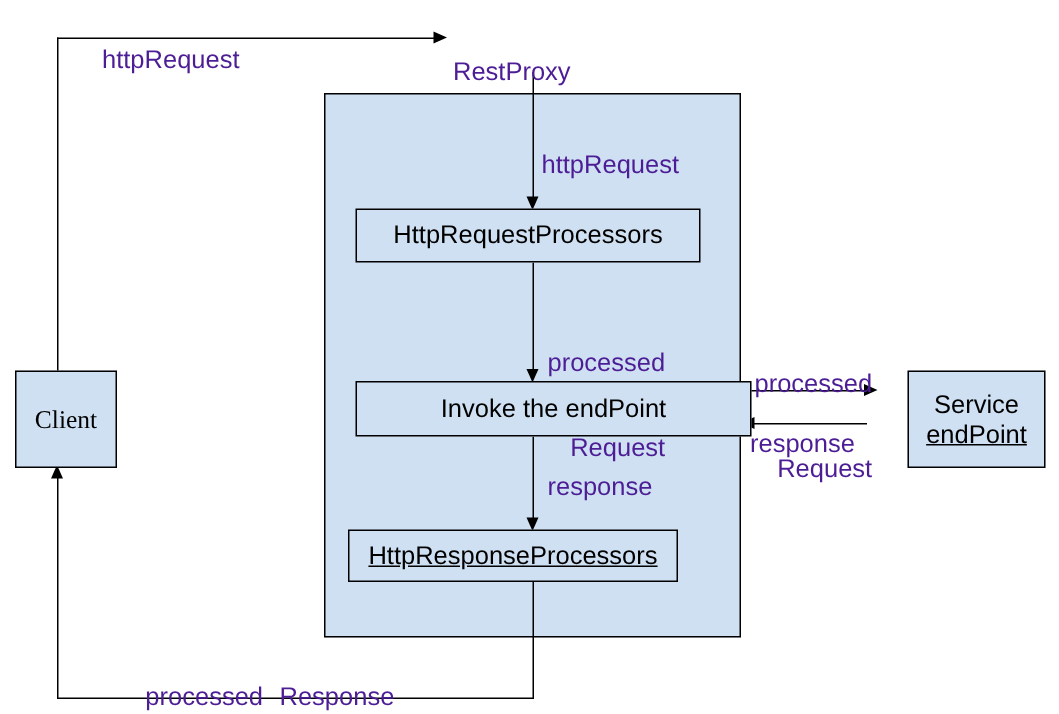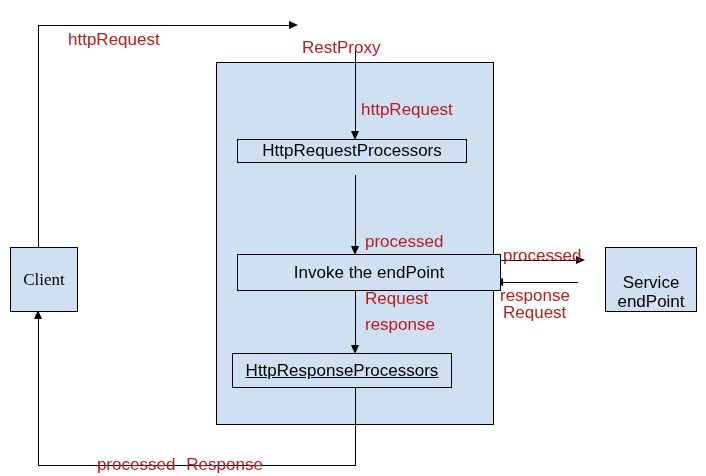--- a/index.html
+++ b/index.html
@@ -34,21 +34,22 @@
   .panel {
     position: absolute;
     box-sizing: border-box;
     border: 1.8px solid #000000;
     background: #cfe0f2;
   }
   .label {
     position: absolute;
     white-space: pre;
     line-height: 1.12;
-    color: #b91c1c;
+    color: #4c1d95;
+    text-align: right;
   }
   .line-h {
     position: absolute;
     height: 0;
     border-top: 1.5px solid #000000;
   }
   .line-v {
     position: absolute;
     width: 0;
     border-left: 1.5px solid #000000;
@@ -76,24 +77,24 @@
   }
   .ah-up {
     border-left: 4.5px solid transparent;
     border-right: 4.5px solid transparent;
     border-bottom: 9px solid #000000;
   }
   
   #panel-restproxy { left: 216px; top: 62px; width: 278px; height: 363px; }
 
   #box-client { left: 10px; top: 247px; width: 68px; height: 65px; font-size: 17px; font-family: Liberation Serif, serif; }
-  #box-service { left: 605px; top: 247px; width: 92px; height: 65px; font-size: 17px; flex-direction: column; justify-content: flex-end; }
-  #box-service .svc-line2 { }
-
-  #box-httprequestprocessors { left: 237px; top: 139px; width: 230px; height: 24px; font-size: 17px; }
+  #box-service { left: 605px; top: 247px; width: 92px; height: 65px; font-size: 17px; flex-direction: column; }
+  #box-service .svc-line2 { text-decoration: underline; }
+
+  #box-httprequestprocessors { left: 237px; top: 139px; width: 230px; height: 36px; font-size: 17px; }
   #box-invoke-endpoint       { left: 237px; top: 254px; width: 264px; height: 37px; font-size: 17px; }
   #box-httpresponseprocessors{ left: 232px; top: 353px; width: 220px; height: 35px; font-size: 17px; text-decoration: underline; }
 
   
   #seg-top-h { left: 38px; top: 25px; width: 252px; }
   #ah-top    { left: 289px; top: 20.5px; }
   #seg-left-v{ left: 38px; top: 25px; height: 223px; }
 
   
   #seg-rp-v  { left: 355px; top: 48px; height: 86px; }

